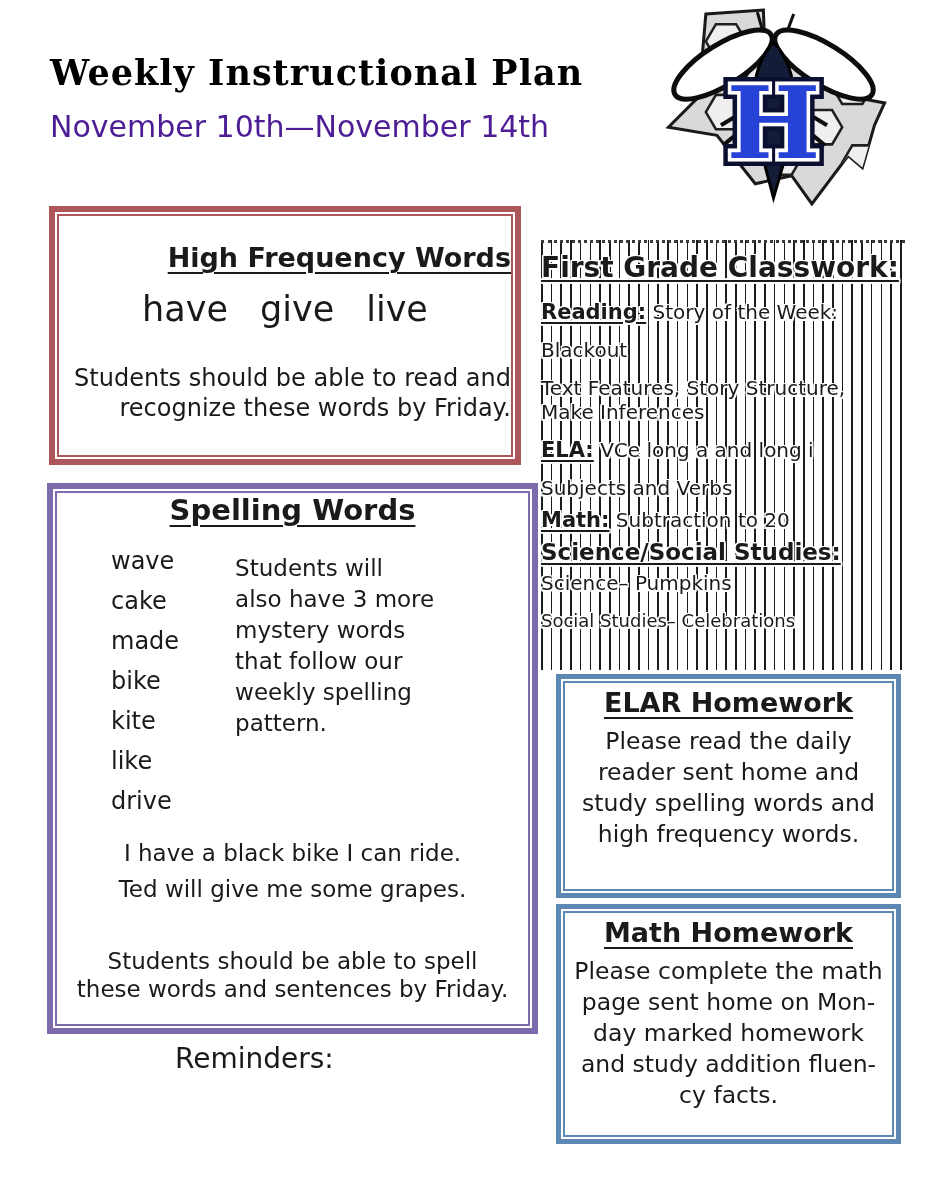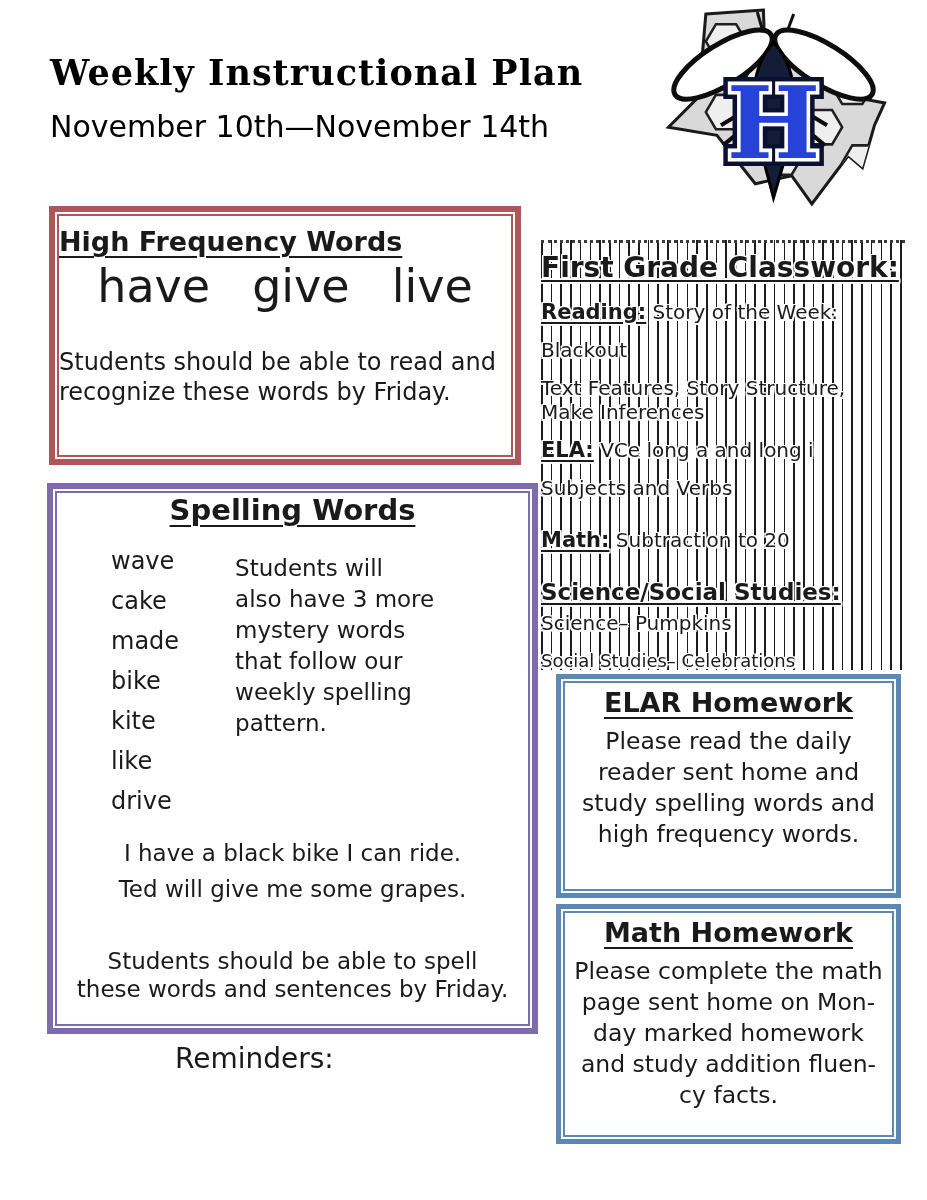--- a/index.html
+++ b/index.html
@@ -16,61 +16,61 @@
     font-family:"DejaVu Sans",sans-serif;color:var(--ink);
   }
   .abs{position:absolute}
 
   
   .header{left:50px;top:52px;width:660px;text-align:left}
   .main-title{
     font-family:"DejaVu Serif",serif;
     font-weight:900;font-size:35px;letter-spacing:1px;color:#000;
   }
-  .date-range{font-size:30px;margin-top:16px;color:#000000}
+  .date-range{font-size:30px;margin-top:16px;color:#4c1d95}
 
   
   .logo{left:650px;top:6px;width:248px;height:202px}
   .logo svg{width:100%;height:100%}
 
   
   .frame{border-style:solid}
   .frame .inner{position:absolute;inset:2px;border:2px solid;background:#fff}
   .red.frame{border-color:var(--red-border);border-width:6px}
   .red .inner{border-color:var(--red-border)}
   .purple.frame{border-color:var(--purple-border);border-width:6px}
   .purple .inner{border-color:var(--purple-border)}
   .blue.frame{border-color:var(--blue-border);border-width:5px}
   .blue .inner{border-color:var(--blue-border)}
 
   .u{text-decoration:underline;text-decoration-thickness:2px;text-underline-offset:5px}
   .u3{text-decoration:underline;text-decoration-thickness:2px;text-underline-offset:3px}
 
   
   .hfw-box{left:49px;top:206px;width:472px;height:259px}
-  .hfw-content{padding-top:10px;text-align:left}
+  .hfw-content{padding-top:26px;text-align:right}
   .hfw-title{font-size:27px;font-weight:bold}
-  .hfw-words{display:flex;justify-content:center;gap:42px;font-size:46px;margin-top:2px}
+  .hfw-words{display:flex;justify-content:center;gap:32px;font-size:35px;margin-top:16px}
   .hfw-note{font-size:24px;line-height:30px;margin-top:34px}
 
   
   .classwork{
     left:541px;top:240px;width:364px;height:430px;
     background-image:repeating-linear-gradient(90deg,
       #1c1c1c 0px,#1c1c1c 1.6px,transparent 1.6px,transparent 9.7px);
     border-top:3px dotted #3a3a3a;
   }
   .classwork *{
     text-shadow:-1.5px 0 0 #fff,1.5px 0 0 #fff,0 -1.5px 0 #fff,0 1.5px 0 #fff,
                 -1.5px -1.5px 0 #fff,1.5px 1.5px 0 #fff,-1.5px 1.5px 0 #fff,1.5px -1.5px 0 #fff;
   }
   .cw-title{font-size:28px;font-weight:bold;margin-top:8px}
   .cw-line{font-size:20px;line-height:24px}
   .cw-label{font-weight:bold;font-size:21px}
-  .m-t1{margin-top:16px}.m-t2{margin-top:14px}.m-t3{margin-top:28px}
+  .m-t1{margin-top:16px}.m-t2{margin-top:14px}.m-t3{margin-top:8px}
 
   
   .spelling-box{left:47px;top:483px;width:491px;height:551px}
   .sp-content{padding-top:0;text-align:center}
   .sp-title{font-size:29px;font-weight:bold}
   .sp-columns{display:flex;text-align:left;margin:14px 0 0 54px;gap:56px}
   .sp-word{font-size:24px;line-height:40px}
   .sp-note{width:200px;font-size:23px;line-height:31px;margin-top:12px}
   .sp-sentences{font-size:23px;line-height:36px;margin-top:14px}
   .sp-bottom{font-size:23px;line-height:28px;margin-top:40px}

